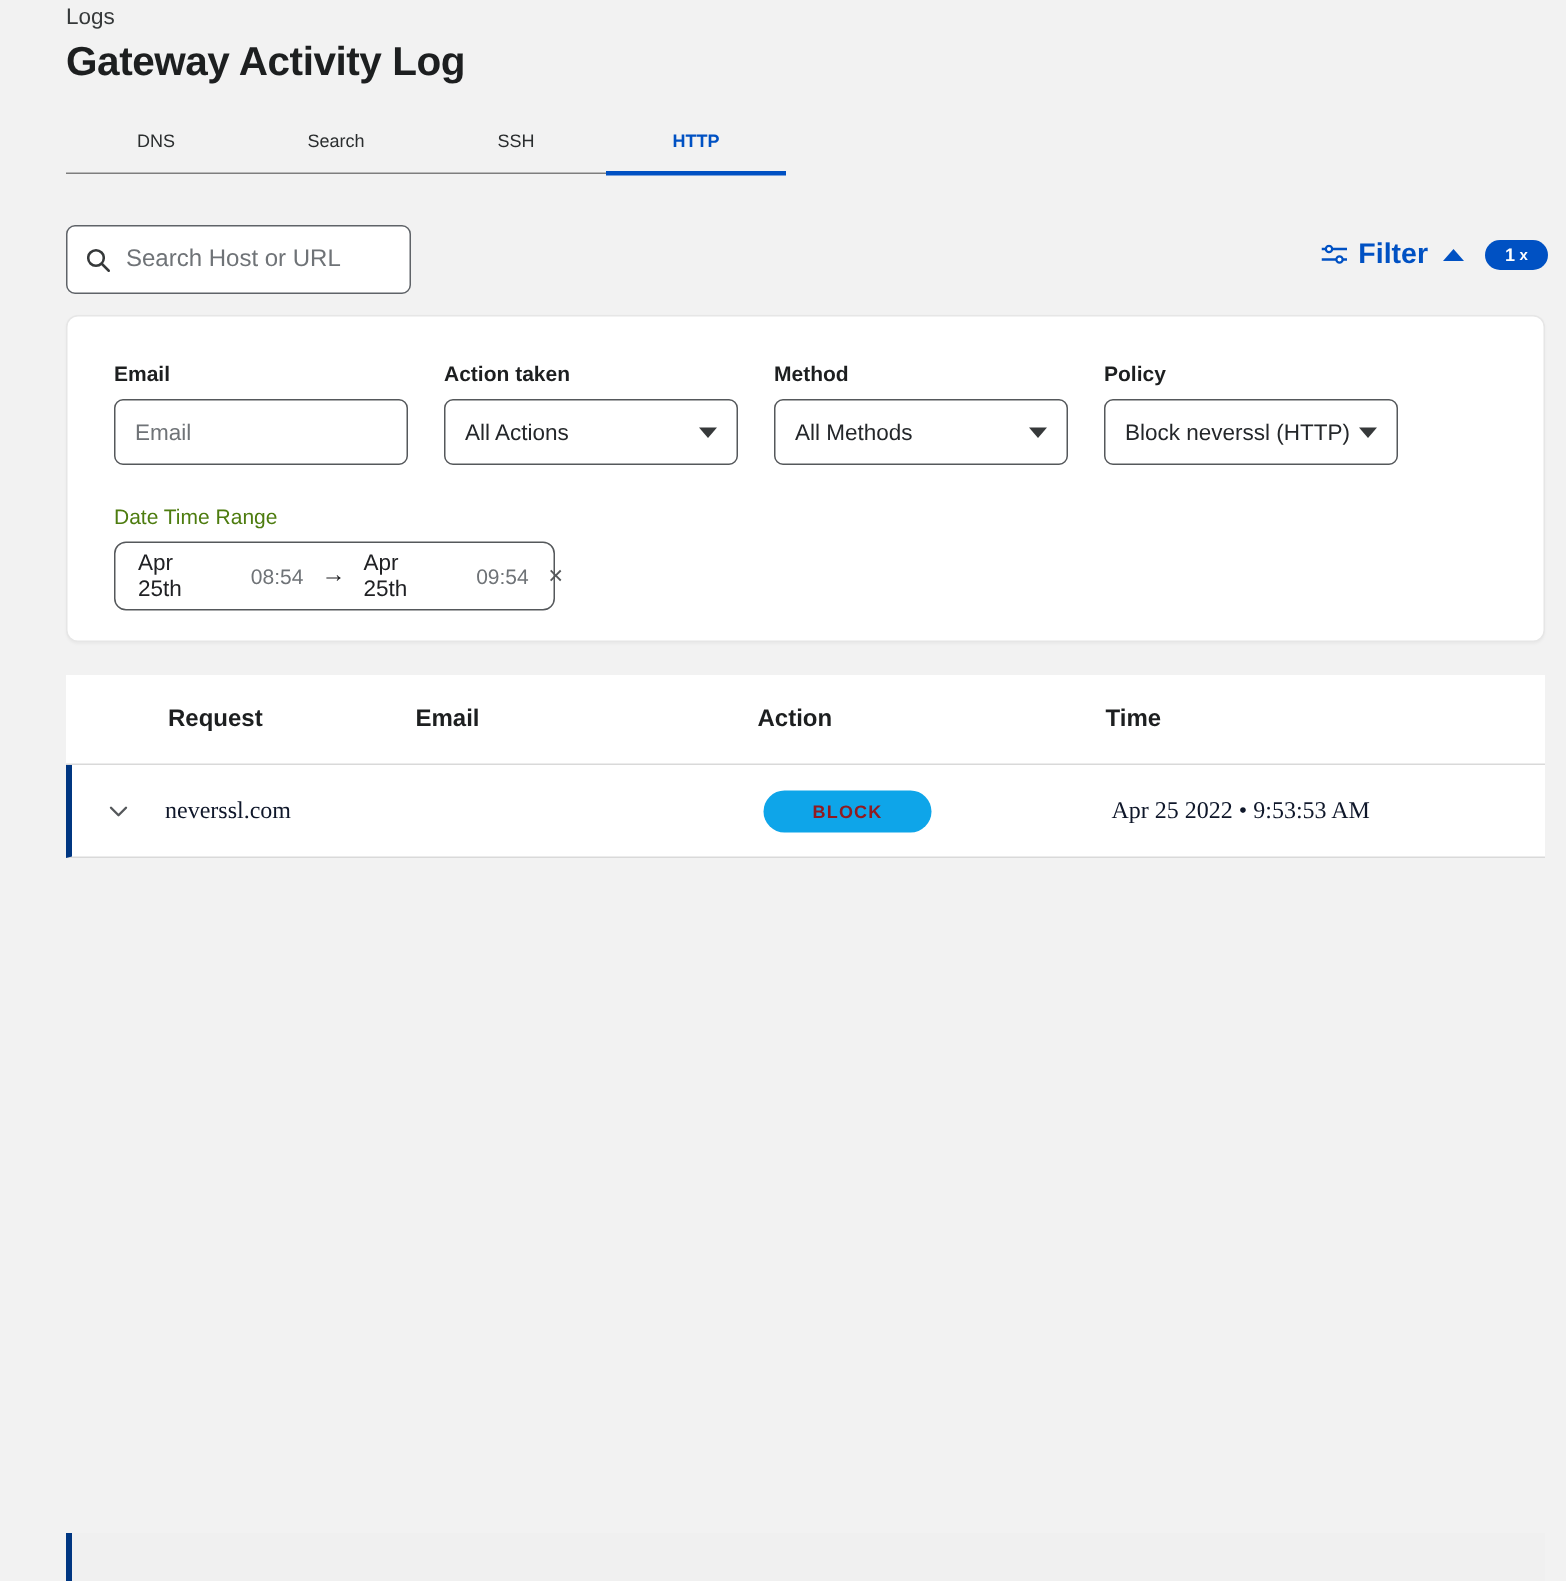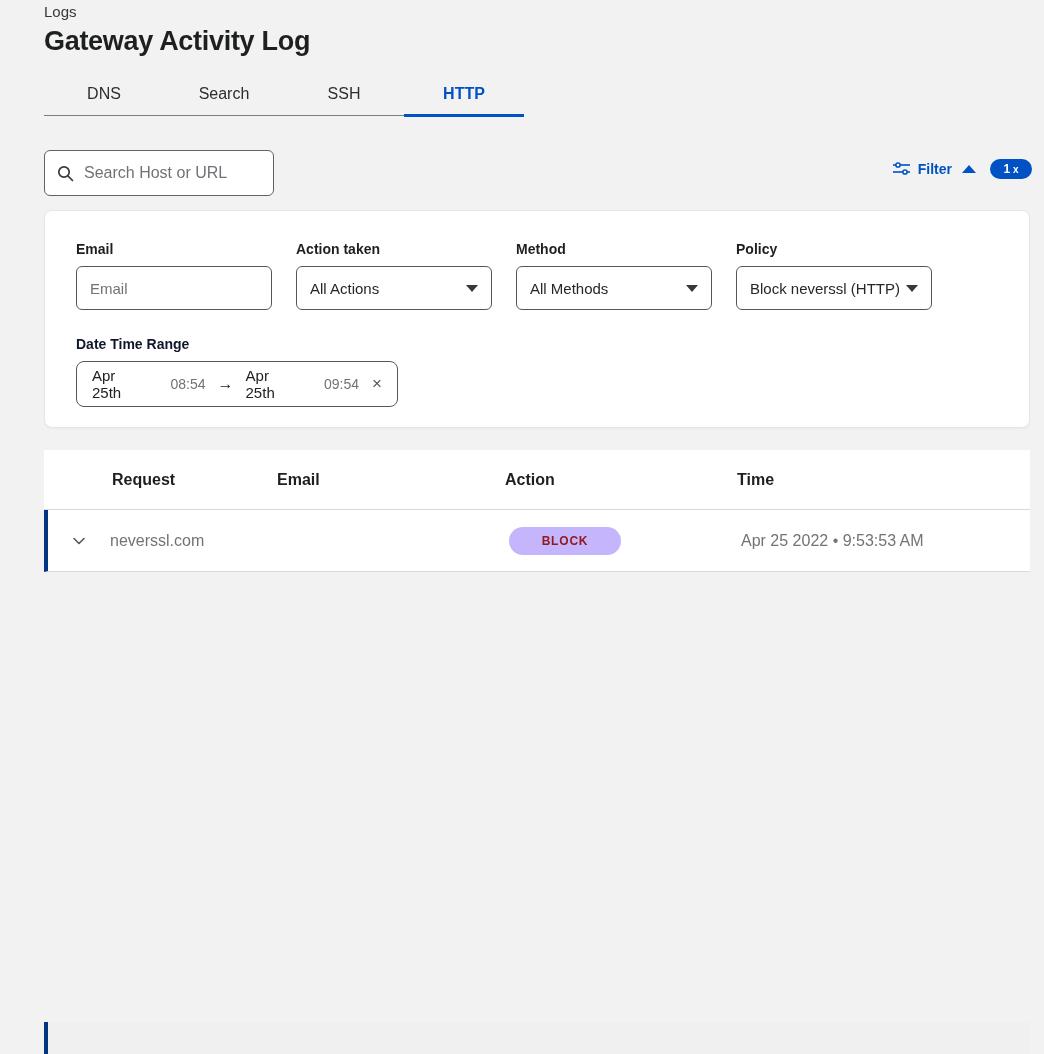--- a/index.html
+++ b/index.html
@@ -10,69 +10,69 @@
   }
   .page { position:relative; width:1044px; height:1054px; }
 
   
   .breadcrumb { position:absolute; left:44px; top:3px; font-size:15px; color:#36393a; }
   .title { position:absolute; left:44px; top:26px; font-size:27px; font-weight:700; color:#1d1f20; letter-spacing:-0.3px; }
 
   
   .tabs { position:absolute; left:44px; top:74px; width:480px; display:flex; border-bottom:1px solid #7e7e7e; }
   .tab { width:120px; height:43px; display:flex; align-items:center; justify-content:center;
-         font-size:16px; color:#2b2e2f; cursor:pointer; border-bottom:3px solid transparent; margin-bottom:-2px; }
+         font-size:12px; color:#2b2e2f; cursor:pointer; border-bottom:3px solid transparent; margin-bottom:-2px; }
   .tab.active { color:#0051c3; font-weight:700; border-bottom-color:#0051c3; }
 
   
   .searchbox { position:absolute; left:44px; top:150px; width:230px; height:46px; background:#fff;
                border:1px solid #5f6368; border-radius:6px; display:flex; align-items:center; padding:1px 12px; gap:10px; }
   .searchbox .ph { font-size:16px; color:#6f7377; }
   .filter-toggle { position:absolute; top:159px; right:12px; display:flex; align-items:center; gap:8px; cursor:pointer; }
-  .filter-toggle .f-label { color:#0051c3; font-size:14px; font-weight:700; }
+  .filter-toggle .f-label { color:#0051c3; font-size:19px; font-weight:700; }
   .caret-up { width:0; height:0; border-left:7px solid transparent; border-right:7px solid transparent;
               border-bottom:8px solid #0051c3; margin-left:2px; }
   .count-badge { background:#0051c3; color:#fff; border-radius:10px; min-width:42px; height:20px; margin-left:6px;
                  display:flex; align-items:center; justify-content:center; gap:3px; font-weight:700; padding:0 9px; }
   .count-badge .n { font-size:12px; } .count-badge .x { font-size:10px; }
 
   
   .filter-card { position:absolute; left:44px; top:210px; width:986px; height:218px; background:#fff;
                  border:1px solid #e6e6e6; border-radius:8px; box-shadow:0 1px 2px rgba(0,0,0,0.04); padding:30px 31px; }
   .fields-row { display:flex; gap:12px; }
   .field { width:196px; margin-right:12px; }
   .field-label { font-size:14px; font-weight:700; color:#1d1f20; margin-bottom:9px; }
   .tinput, .tselect { width:196px; height:44px; border:1px solid #55585b; border-radius:6px; background:#fff;
                       display:flex; align-items:center; padding:0 13px; font-size:15px; }
   .tinput .ph { color:#6f7377; }
   .tselect { justify-content:space-between; color:#24272a; cursor:pointer; }
   .caret-down { width:0; height:0; border-left:6px solid transparent; border-right:6px solid transparent;
                 border-top:7px solid #36393a; }
-  .dtr-label { font-size:14px; font-weight:700; color:#0f172a; margin:26px 0 9px; }
-  .dtr-box { width:322px; height:46px; border:1px solid #55585b; border-radius:8px; background:#fff;
+  .dtr-label { font-size:14px; font-weight:400; color:#4d7c0f; margin:26px 0 9px; }
+  .dtr-box { width:294px; height:46px; border:1px solid #55585b; border-radius:8px; background:#fff;
              display:flex; align-items:center; padding:0 15px; gap:9px; font-size:15px; }
   .dtr-box .d { color:#202124; } .dtr-box .t { color:#6f7377; font-size:14px;margin-left:37px; }
   .dtr-box .arrow { color:#202124; font-size:16px; margin:0 3px; }
   .dtr-box .clear { color:#55585b; font-size:17px; margin-left:4px; cursor:pointer; }
 
   
   .table { position:absolute; left:44px; top:450px; width:986px; bottom:0; }
   .thead { height:60px; background:#fff; display:flex; align-items:center; border-bottom:1px solid #d9d9d9; }
   .th { font-size:16px; font-weight:700; color:#1d1f20; }
   .col-request { width:233px; padding-left:68px; }
   .col-email   { width:228px; }
   .col-action  { width:232px; }
   .col-time    { flex:1; }
   .trow { height:62px; background:#fff; display:flex; align-items:center; border-left:4px solid #003681;
           border-bottom:1px solid #d9d9d9; cursor:pointer; }
   .trow .col-request { display:flex; align-items:center; gap:23px; padding-left:23px; }
-  .cell-text { font-size:16px; color:#737373; }
+  .cell-text { font-size:16px; color:#0f172a;font-family:Liberation Serif, serif; }
   .chev { width:16px; height:16px; flex:0 0 16px; }
   .block-badge { display:inline-flex; align-items:center; justify-content:center; width:112px; height:28px;
-                 background:#c4b5fd; color:#911a20; border-radius:14px; font-size:12px; font-weight:700; letter-spacing:0.8px; }
+                 background:#0ea5e9; color:#911a20; border-radius:14px; font-size:12px; font-weight:700; letter-spacing:0.8px; }
   .expanded { position:absolute; left:0; right:0; top:572px; bottom:0; background:#f0f0f0;
               border-left:4px solid #003681; padding:0 24px 0 69px; }
 </style>
 </head>
 <body>
 
 <div class="page">
 
   <div class="breadcrumb">Logs</div>
   <h1 class="title">Gateway Activity Log</h1>

